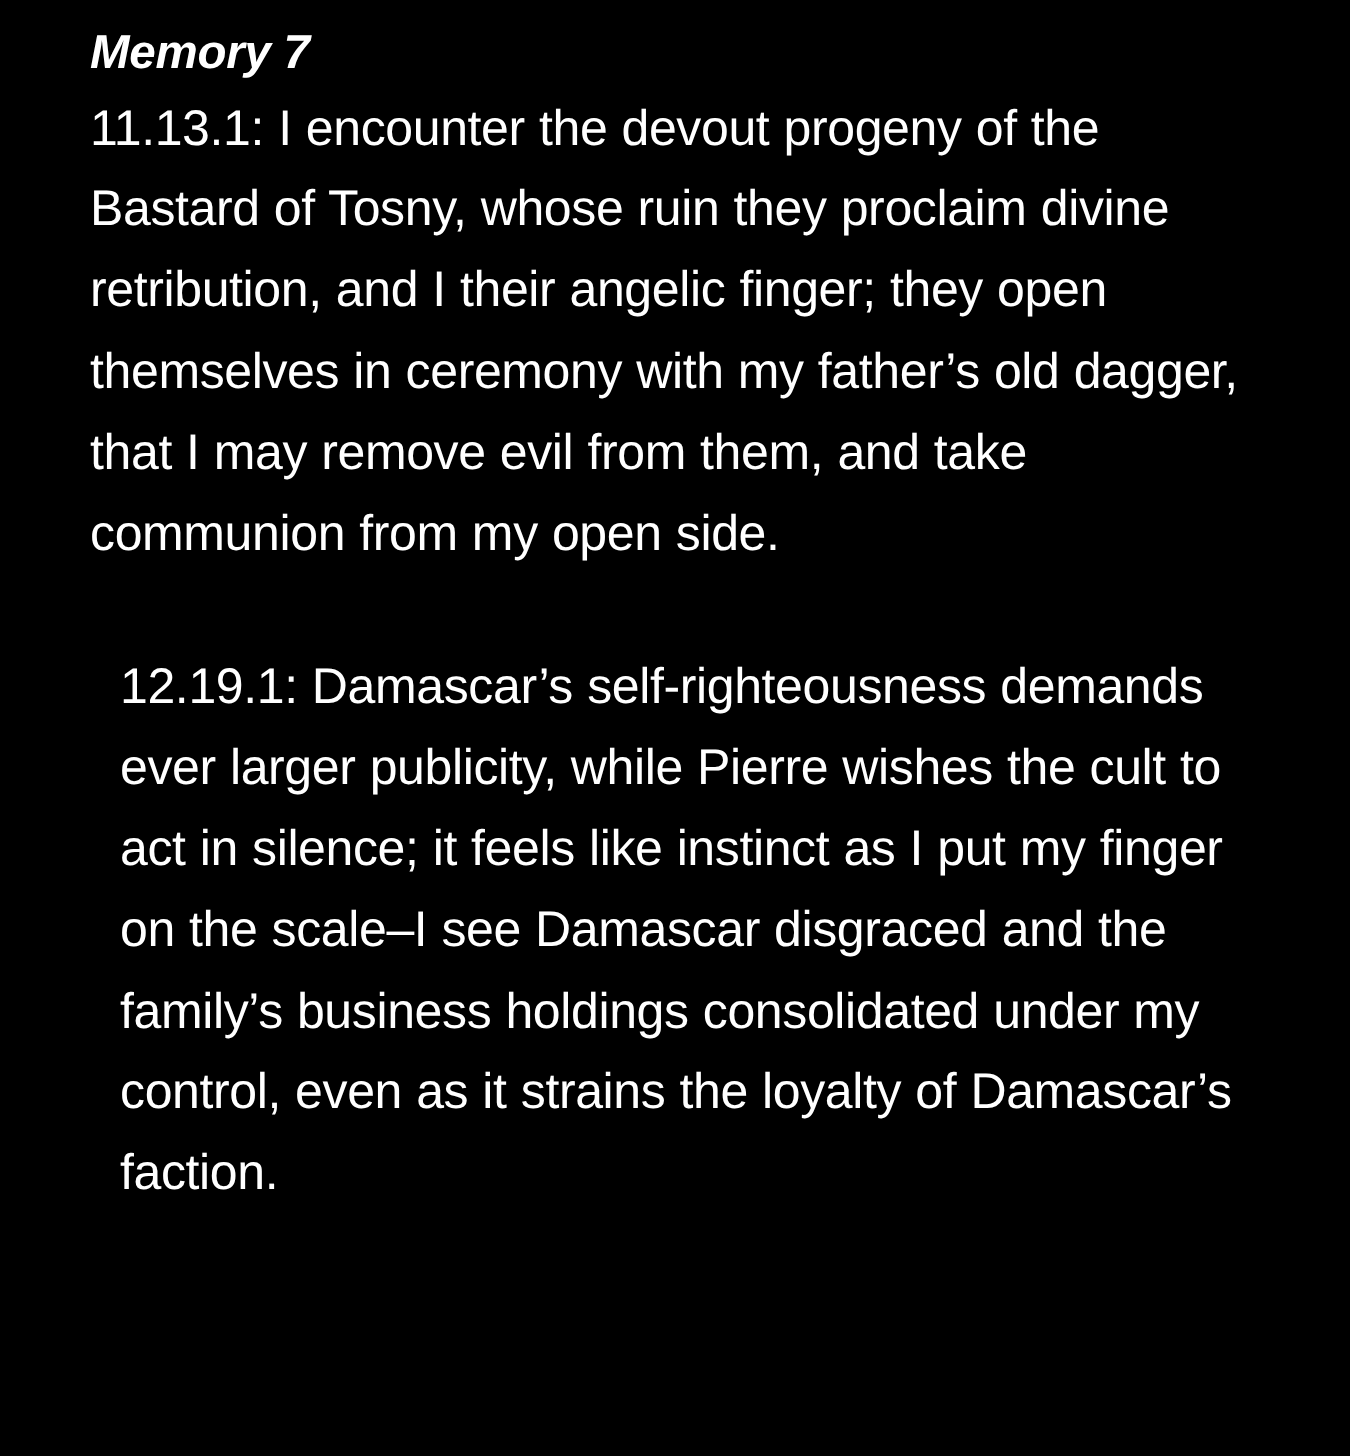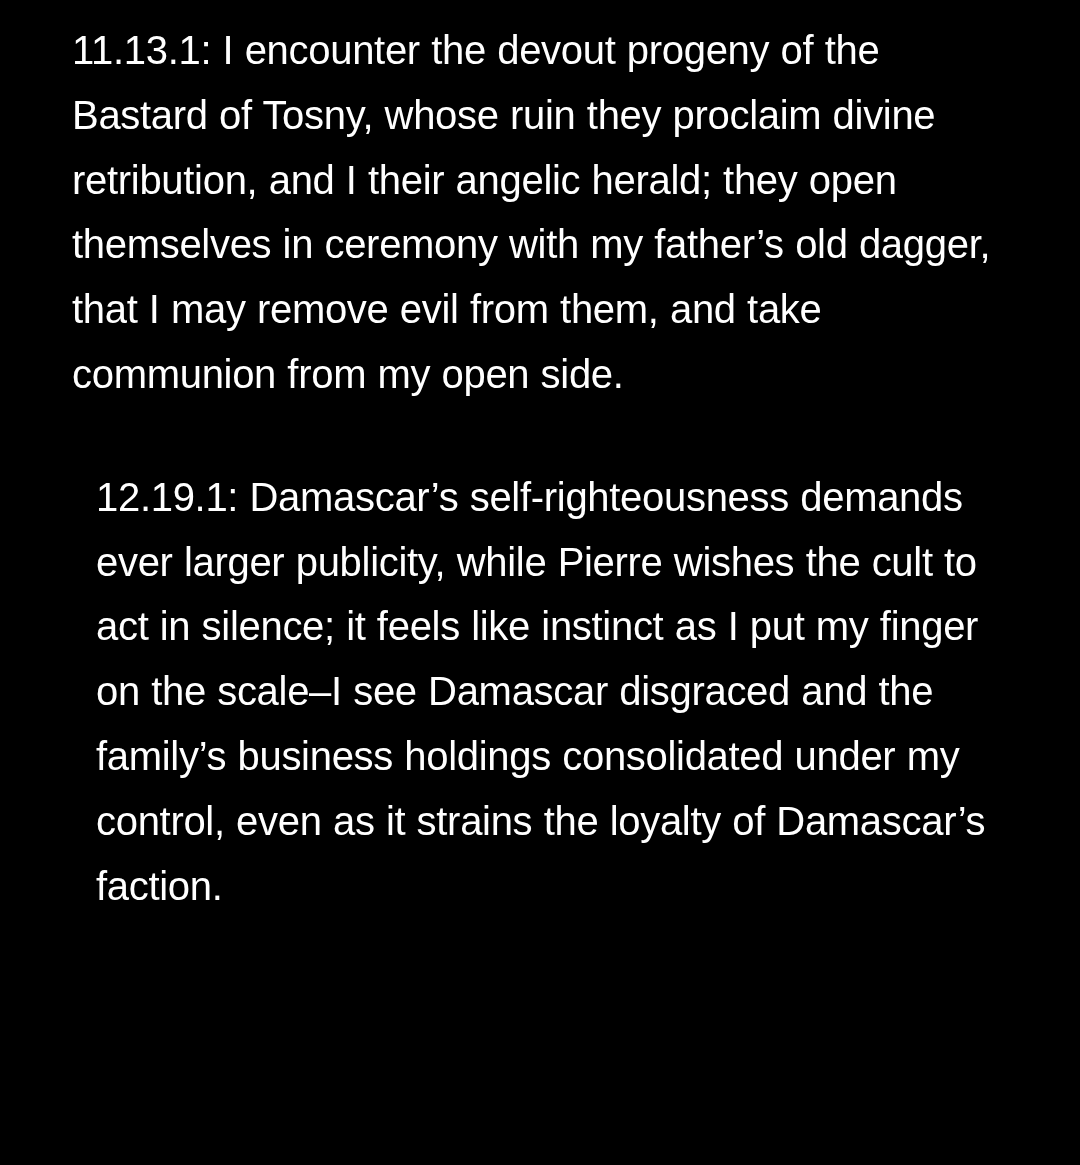--- a/index.html
+++ b/index.html
@@ -39,17 +39,18 @@
   }
   .entry + .entry {
     margin-top: 58px;
     margin-left: 24px;
   }
 </style>
 </head>
 <body>
 
 <div class="page">
+  <h1 class="memory-title">Memory 7</h1>
 
-  <p class="entry">11.13.1: I encounter the devout progeny of the Bastard of Tosny, whose ruin they proclaim divine retribution, and I their angelic herald; they open themselves in ceremony with my father’s old dagger, that I may remove evil from them, and take communion from my open side.</p>
+  <p class="entry">11.13.1: I encounter the devout progeny of the Bastard of Tosny, whose ruin they proclaim divine retribution, and I their angelic finger; they open themselves in ceremony with my father’s old dagger, that I may remove evil from them, and take communion from my open side.</p>
 
   <p class="entry">12.19.1: Damascar’s self-righteousness demands ever larger publicity, while Pierre wishes the cult to act in silence; it feels like instinct as I put my finger on the scale–I see Damascar disgraced and the family’s business holdings consolidated under my control, even as it strains the loyalty of Damascar’s faction.</p>
 </div>
 
 </body></html>

